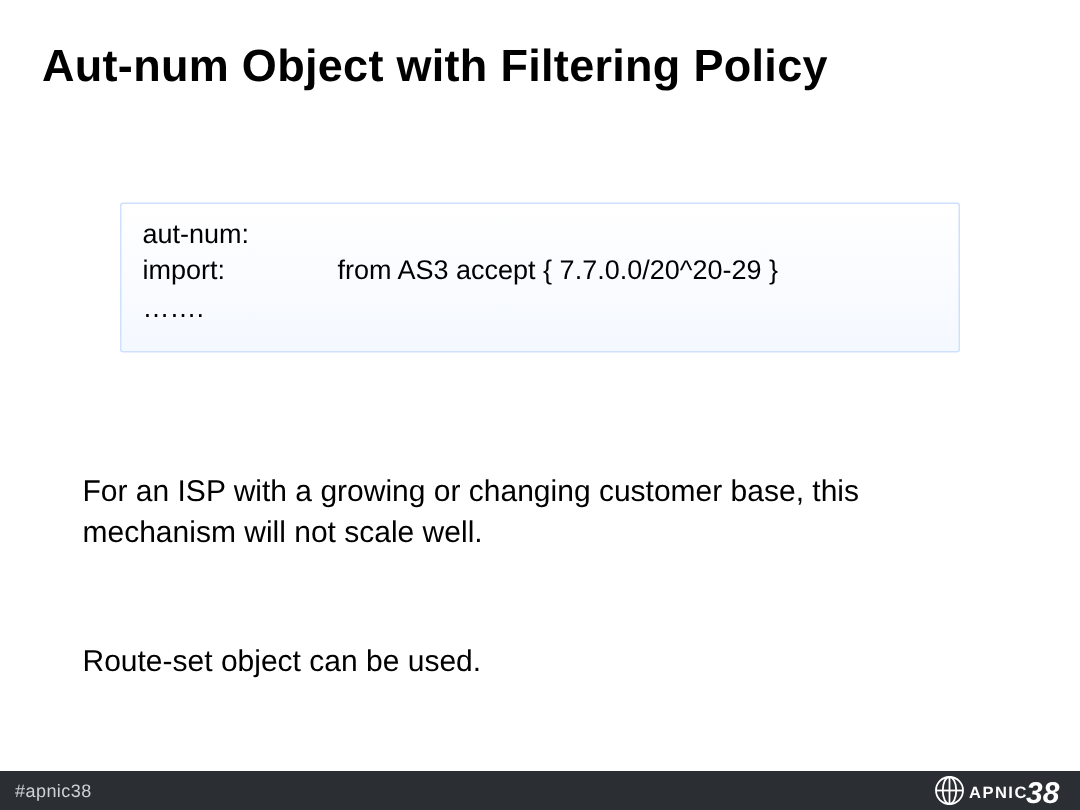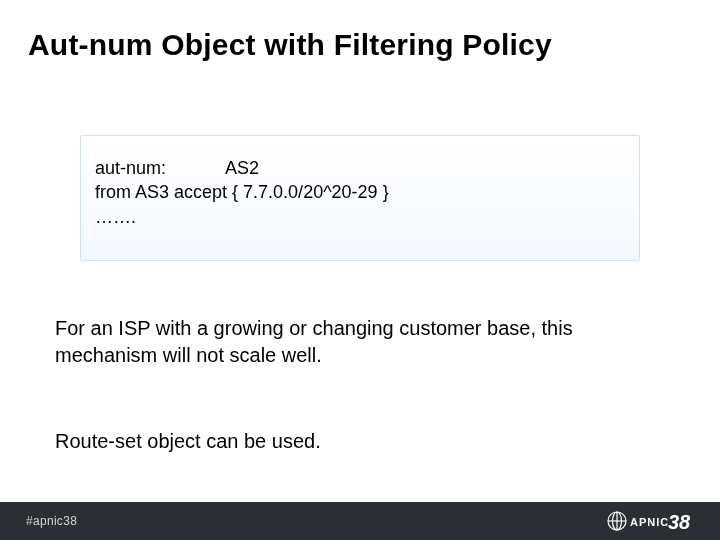--- a/index.html
+++ b/index.html
@@ -1,62 +1,62 @@
 <!DOCTYPE html>
 <html><head>
 <meta charset="utf-8">
 <style>
   * { margin: 0; padding: 0; box-sizing: border-box; }
   html, body { width: 720px; height: 540px; font-family: Arial, Helvetica, sans-serif; background: #fff; overflow: hidden; }
   .slide { position: relative; width: 720px; height: 540px; border-radius: 12px; }
   .title { position: absolute; left: 28px; top: 28px; font-size: 30px; font-weight: bold; color: #000; letter-spacing: 0.2px; }
   .code-box {
     position: absolute; left: 80px; top: 135px;
-    width: 560px; height: 126px;
+    width: 560px; height: 100px;
     border: 1px solid #cfe0ff;
     background: linear-gradient(#ffffff, #f4f8ff);
     border-radius: 2px;
-    padding: 20px 14px;
+    padding: 8px 14px;
     font-size: 18px;
     color: #000;
   }
   .code-row { display: flex; flex-direction: row; line-height: 1.35; }
   .code-key { width: 130px; flex-shrink: 0; }
   .code-val { flex: 1; }
   .body-text {
     position: absolute; left: 55px;
     font-size: 20px; color: #000; line-height: 1.35;
     width: 580px;
   }
   .para1 { top: 315px; }
   .para2 { top: 400px; margin-top: 28px; }
   .footer {
-    position: absolute; left: 0; bottom: 0; width: 720px; height: 38px;
+    position: absolute; left: 0; bottom: 0; width: 720px; height: 26px;
     background: #2b2e32; color: #cfd2d5; font-size: 12px;
     display: flex; align-items: center; justify-content: space-between;
-    padding: 0 26px;
+    padding: 0 10px;
   }
   .hashtag { letter-spacing: 0.3px; }
   .logo-wrap { display: flex; align-items: center; gap: 6px; text-decoration: underline; }
   .logo-svg { display: block; }
   .conf-num { font-family: Arial, sans-serif; font-size: 20px; font-weight: bold; font-style: italic; fill: #fff; }
 </style>
 </head>
 <body>
 
 <div class="slide">
 
   <h1 class="title">Aut-num Object with Filtering Policy</h1>
 
   <div class="code-box">
     <div class="code-row">
       <span class="code-key">aut-num:</span>
-      <span class="code-val">AS2</span>
     </div>
     <div class="code-row">
+      <span class="code-key">import:</span>
       <span class="code-val">from AS3 accept { 7.7.0.0/20^20-29 }</span>
     </div>
     <div class="code-row">
       <span class="code-key">…….</span>
       <span class="code-val"></span>
     </div>
   </div>
 
   <p class="body-text para1">For an ISP with a growing or changing customer base, this mechanism will not scale well.</p>
 

